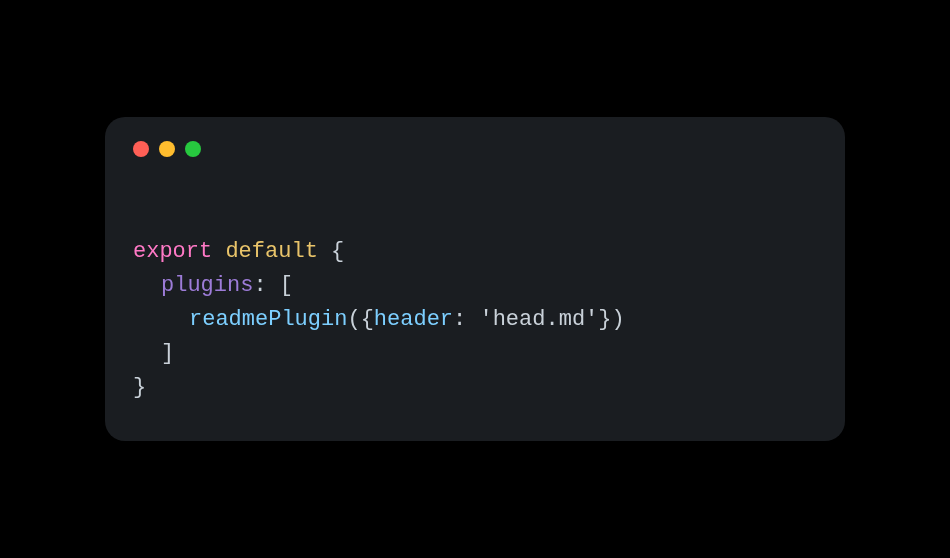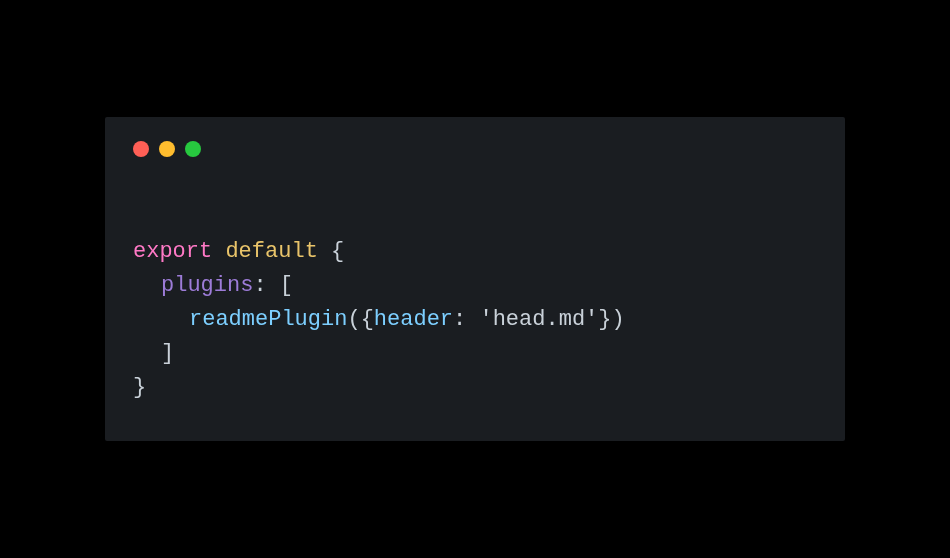--- a/index.html
+++ b/index.html
@@ -12,21 +12,21 @@
       height: 558px;
       background: #000000;
       display: flex;
       align-items: center;
       justify-content: center;
       font-family: 'SF Mono', 'Monaco', 'Menlo', 'Consolas', 'Courier New', monospace;
     }
     .editor-window {
       width: 740px;
       background: #1a1d21;
-      border-radius: 2px;
+      border-radius: 20px;
       padding: 24px 28px 36px 28px;
     }
     .traffic-lights {
       display: flex;
       gap: 10px;
       margin-bottom: 44px;
     }
     .traffic-light {
       width: 16px;
       height: 16px;

